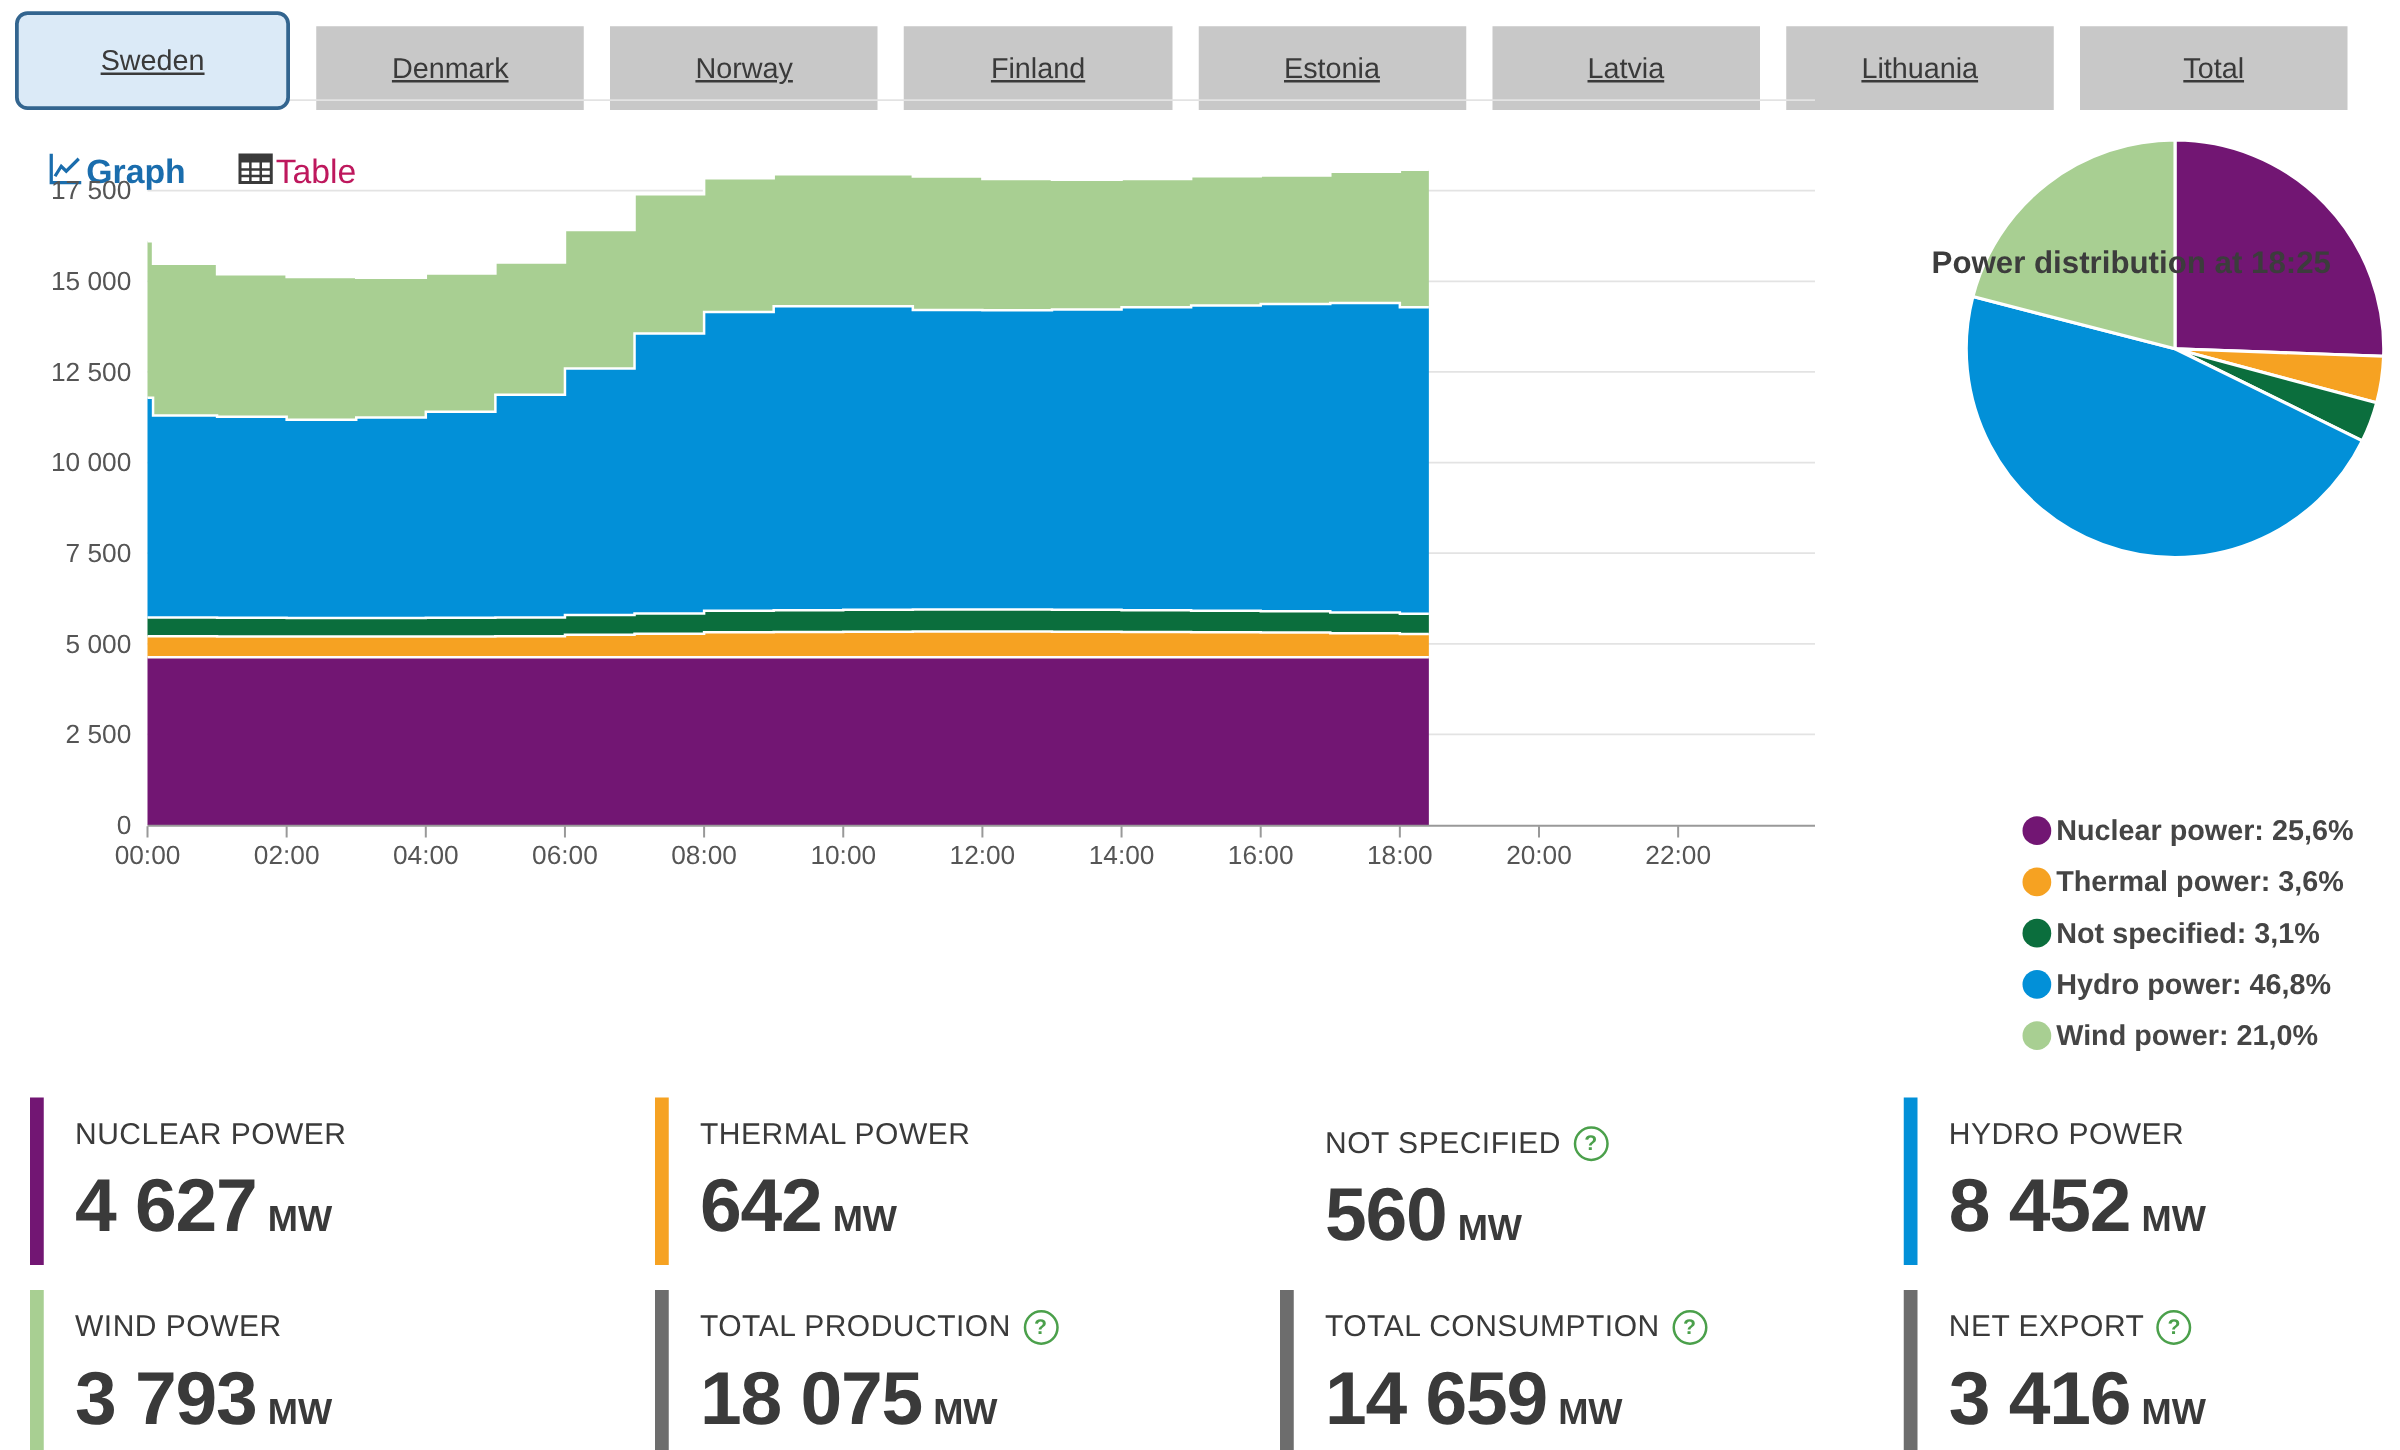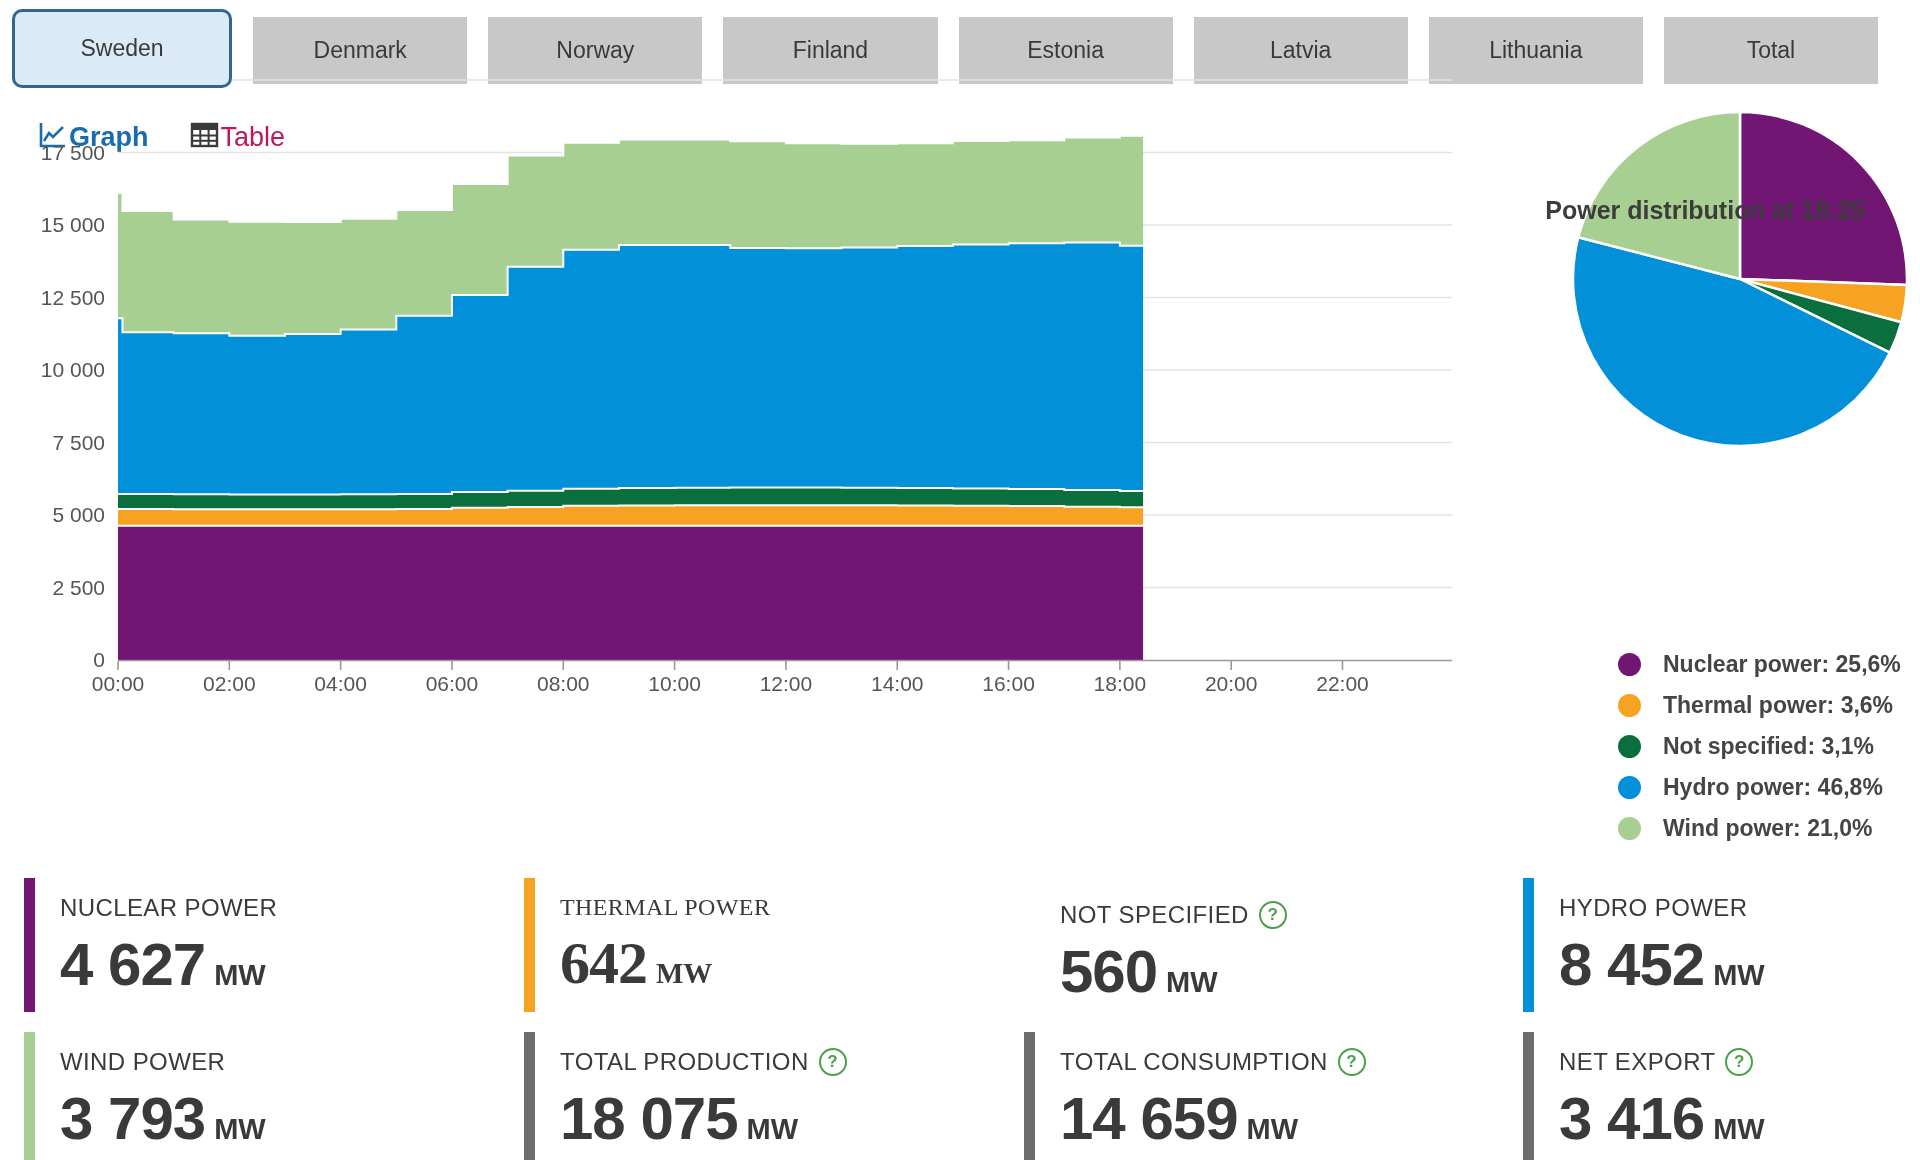--- a/index.html
+++ b/index.html
@@ -4,21 +4,21 @@
 <style>
   html,body{margin:0;padding:0;}
   body{
     width:1920px;height:1160px;overflow:hidden;position:relative;
     background:#ffffff;font-family:"Liberation Sans","DejaVu Sans",sans-serif;
     color:#3a3a3a;
   }
   
   #tab-bar{
     position:absolute;left:12px;top:12px;width:1866px;
-    display:flex;gap:21px;align-items:center;
+    display:flex;gap:21px;align-items:flex-end;text-decoration:underline;
   }
   .tab{
     flex:1;height:67px;background:#c8c8c8;color:#3a3a3a;
     display:flex;align-items:center;justify-content:center;
     font-size:23px;cursor:pointer;box-sizing:border-box;
   }
   .tab.selected{
     background:#dbeaf7;border:3px solid #33658f;border-radius:10px;
     height:79px;margin-top:-3px;z-index:2;
   }
@@ -33,21 +33,21 @@
   
   #chart-svg{position:absolute;left:0;top:0px;}
   
   #pie-title{
     position:absolute;left:1490px;top:196px;width:430px;text-align:center;
     font-size:25px;font-weight:600;color:#3c3c3c;
   }
   #pie-legend{
     position:absolute;left:1618px;top:651px;display:flex;flex-direction:column;gap:14px;
   }
-  .legend-row{display:flex;align-items:center;gap:22px;}
+  .legend-row{display:flex;align-items:center;gap:4px;}
   .legend-dot{width:23px;height:23px;border-radius:50%;flex:none;}
   .legend-text{font-size:23px;font-weight:700;color:#454545;white-space:nowrap;}
   
   .stat-card{position:absolute;width:470px;display:flex;}
   .card-bar{width:11px;flex:none;}
   .card-body{padding-left:25px;padding-top:16px;}
   .card-label{font-size:24px;letter-spacing:.4px;color:#3a3a3a;display:flex;align-items:center;gap:10px;white-space:nowrap;}
   .card-value-row{margin-top:8px;white-space:nowrap;}
   .card-value{font-size:60px;font-weight:700;color:#3a3a3a;letter-spacing:-1px;}
   .card-unit{font-size:29px;font-weight:700;color:#3a3a3a;margin-left:9px;}
@@ -185,21 +185,21 @@
 <div id="cards">
     <div class="stat-card" style="left: 24px; top: 878px; height: 134px;">
       <div class="card-bar" style="background: rgb(114, 22, 115);"></div>
       <div class="card-body">
         <div class="card-label">
           <span>NUCLEAR POWER</span>
         </div>
         <div class="card-value-row"><span class="card-value">4 627</span><span class="card-unit">MW</span></div>
       </div>
     </div>
-    <div class="stat-card" style="left: 524px; top: 878px; height: 134px; font-family: Liberation Serif, serif;">
+    <div class="stat-card" style="left: 524px; top: 878px; height: 134px;">
       <div class="card-bar" style="background: rgb(246, 162, 34);"></div>
       <div class="card-body">
         <div class="card-label">
           <span>THERMAL POWER</span>
         </div>
         <div class="card-value-row"><span class="card-value">642</span><span class="card-unit">MW</span></div>
       </div>
     </div>
     <div class="stat-card" style="left: 1024px; top: 878px; height: 134px; align-items: center;">
       <div class="card-bar" style="background: rgb(11, 110, 61);"></div>

